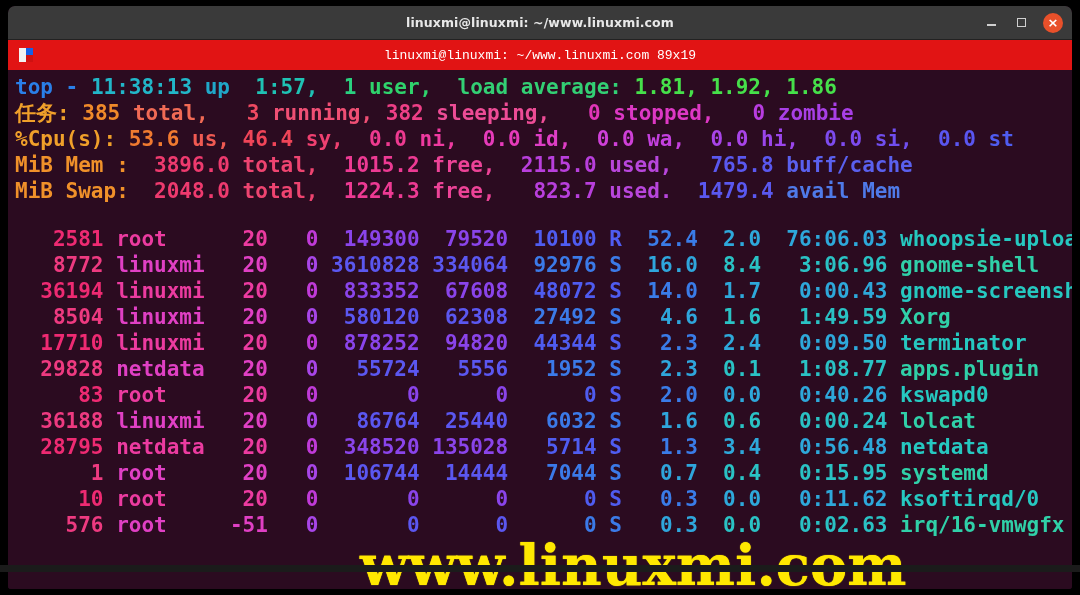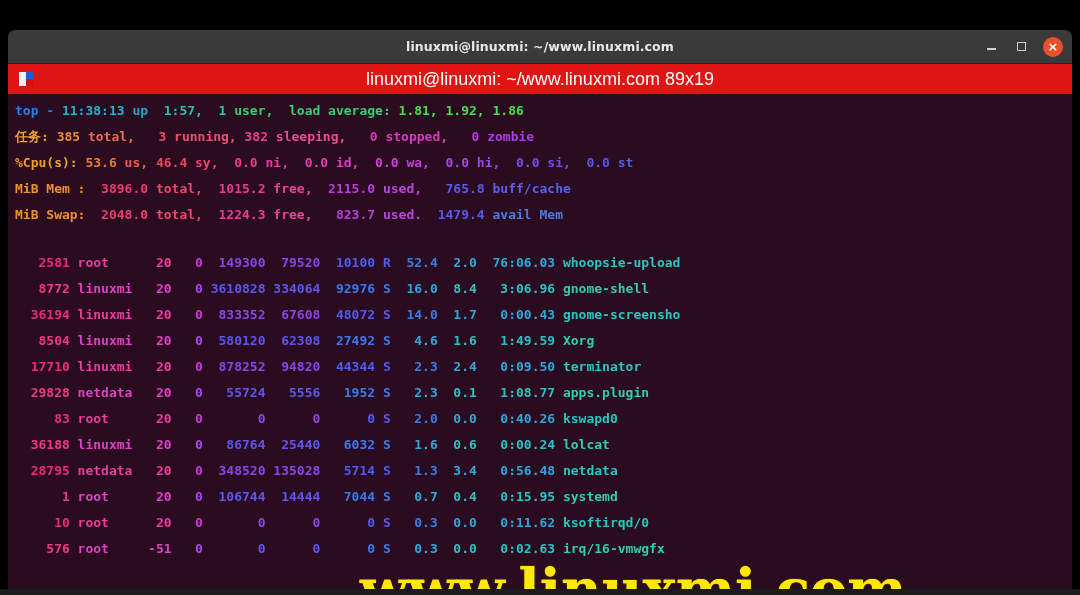--- a/index.html
+++ b/index.html
@@ -8,21 +8,20 @@
     background: #000000;
     overflow: hidden;
     font-family: "DejaVu Sans Mono", "Liberation Mono", monospace;
   }
 
   #root {
     position: relative;
     width: 1080px; height: 572px;
     background: #000000;
     box-sizing: border-box;
-    margin-top: 24px;
   }
 
   
   .window {
     position: absolute;
     left: 8px; top: 6px;
     width: 1064px; height: 583px;
     background: #2b0b20;
     border-radius: 7px 7px 3px 3px;
     overflow: hidden;
@@ -95,39 +94,39 @@
     align-items: center;
     justify-content: center;
   }
   .tab-icon {
     position: absolute;
     left: 10px; top: 7px;
     width: 16px; height: 16px;
   }
   .tabbar-label {
     color: #ffffff;
-    font-family: Liberation Sans, sans-serif;
-    font-size: 18px;
+    font-family: Liberation Mono, monospace;
+    font-size: 13px;
     font-weight: normal;
     white-space: nowrap;
   }
 
   
   .term {
     position: relative;
     flex: 1;
     background: #2b0b20;
     padding: 4px 0 0 0;
     overflow: hidden;
   }
 
   .line {
     height: 26px;
     line-height: 26px;
-    font-size: 13px;
+    font-size: 21px;
     font-weight: bold;
     white-space: pre;
     padding-left: 7px;
     letter-spacing: 0px;
   }
 
   
   .colhead {
     height: 27px;
     line-height: 27px;

